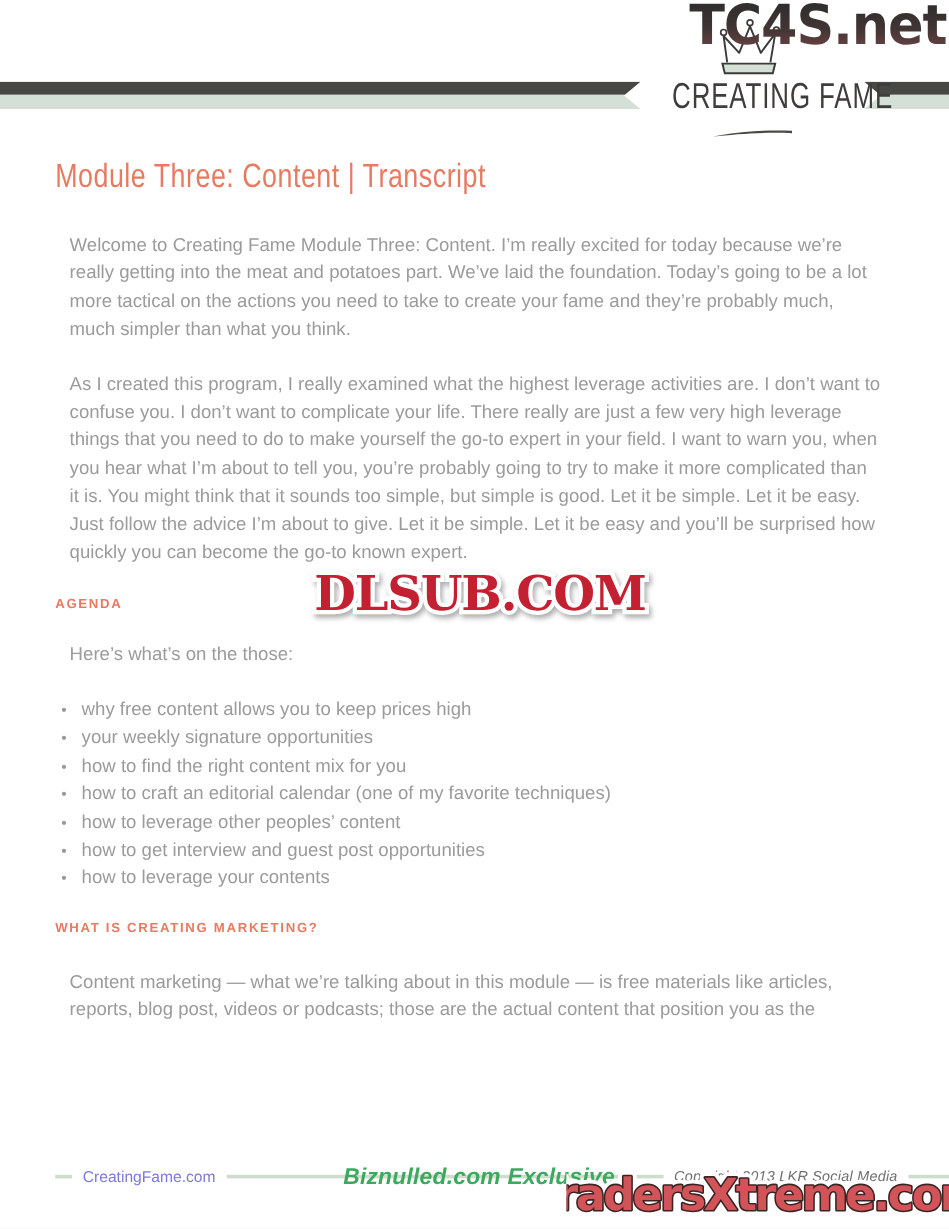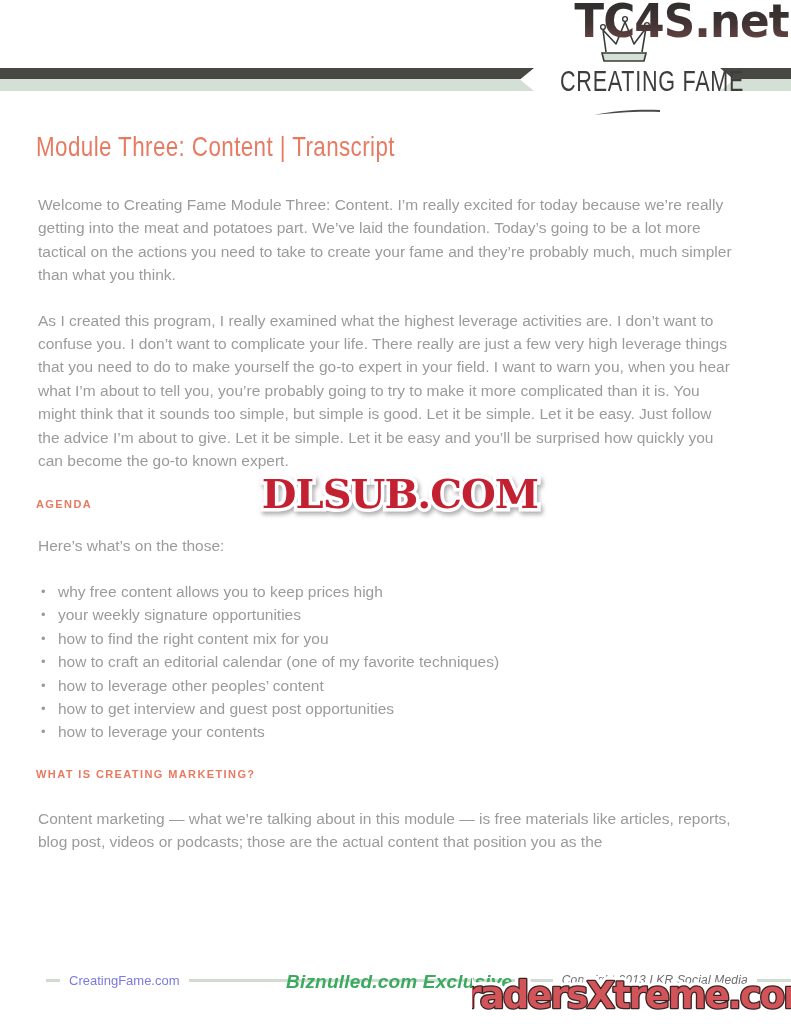--- a/index.html
+++ b/index.html
@@ -42,29 +42,29 @@
   }
   .wm-dlsub{position:absolute;top:466px;left:250px;}
   .wm-biznulled{
     position:absolute;top:971px;left:286px;
     color:#3caa5e;font-size:19px;font-weight:bold;font-style:italic;
     letter-spacing:.2px;white-space:nowrap;
   }
   .wm-traders{position:absolute;top:964px;left:472px;}
 
   
-  .content{position:absolute;top:115px;left:36px;width:700px;}
+  .content{position:absolute;top:115px;left:46px;width:700px;}
   .doc-title{
     color:#e87a62;font-size:28px;font-weight:400;
     margin:16px 0 0 0;
     transform:scaleX(.80);transform-origin:left;
     white-space:nowrap;letter-spacing:.5px;
   }
   .para{
-    color:#9b9b9b;font-size:15.5px;line-height:23.4px;margin:2px;
+    color:#9b9b9b;font-size:15.5px;line-height:23.4px;margin:12px;
   }
   .p1{margin-top:30px;}
   .p2{margin-top:22px;}
   .p3{margin-top:22px;}
   .p4{margin-top:27px;}
   .sec-heading{
     color:#e87a62;font-size:11px;font-weight:bold;letter-spacing:1.4px;
     margin:0;
   }
   .h-agenda{margin-top:26px;}

